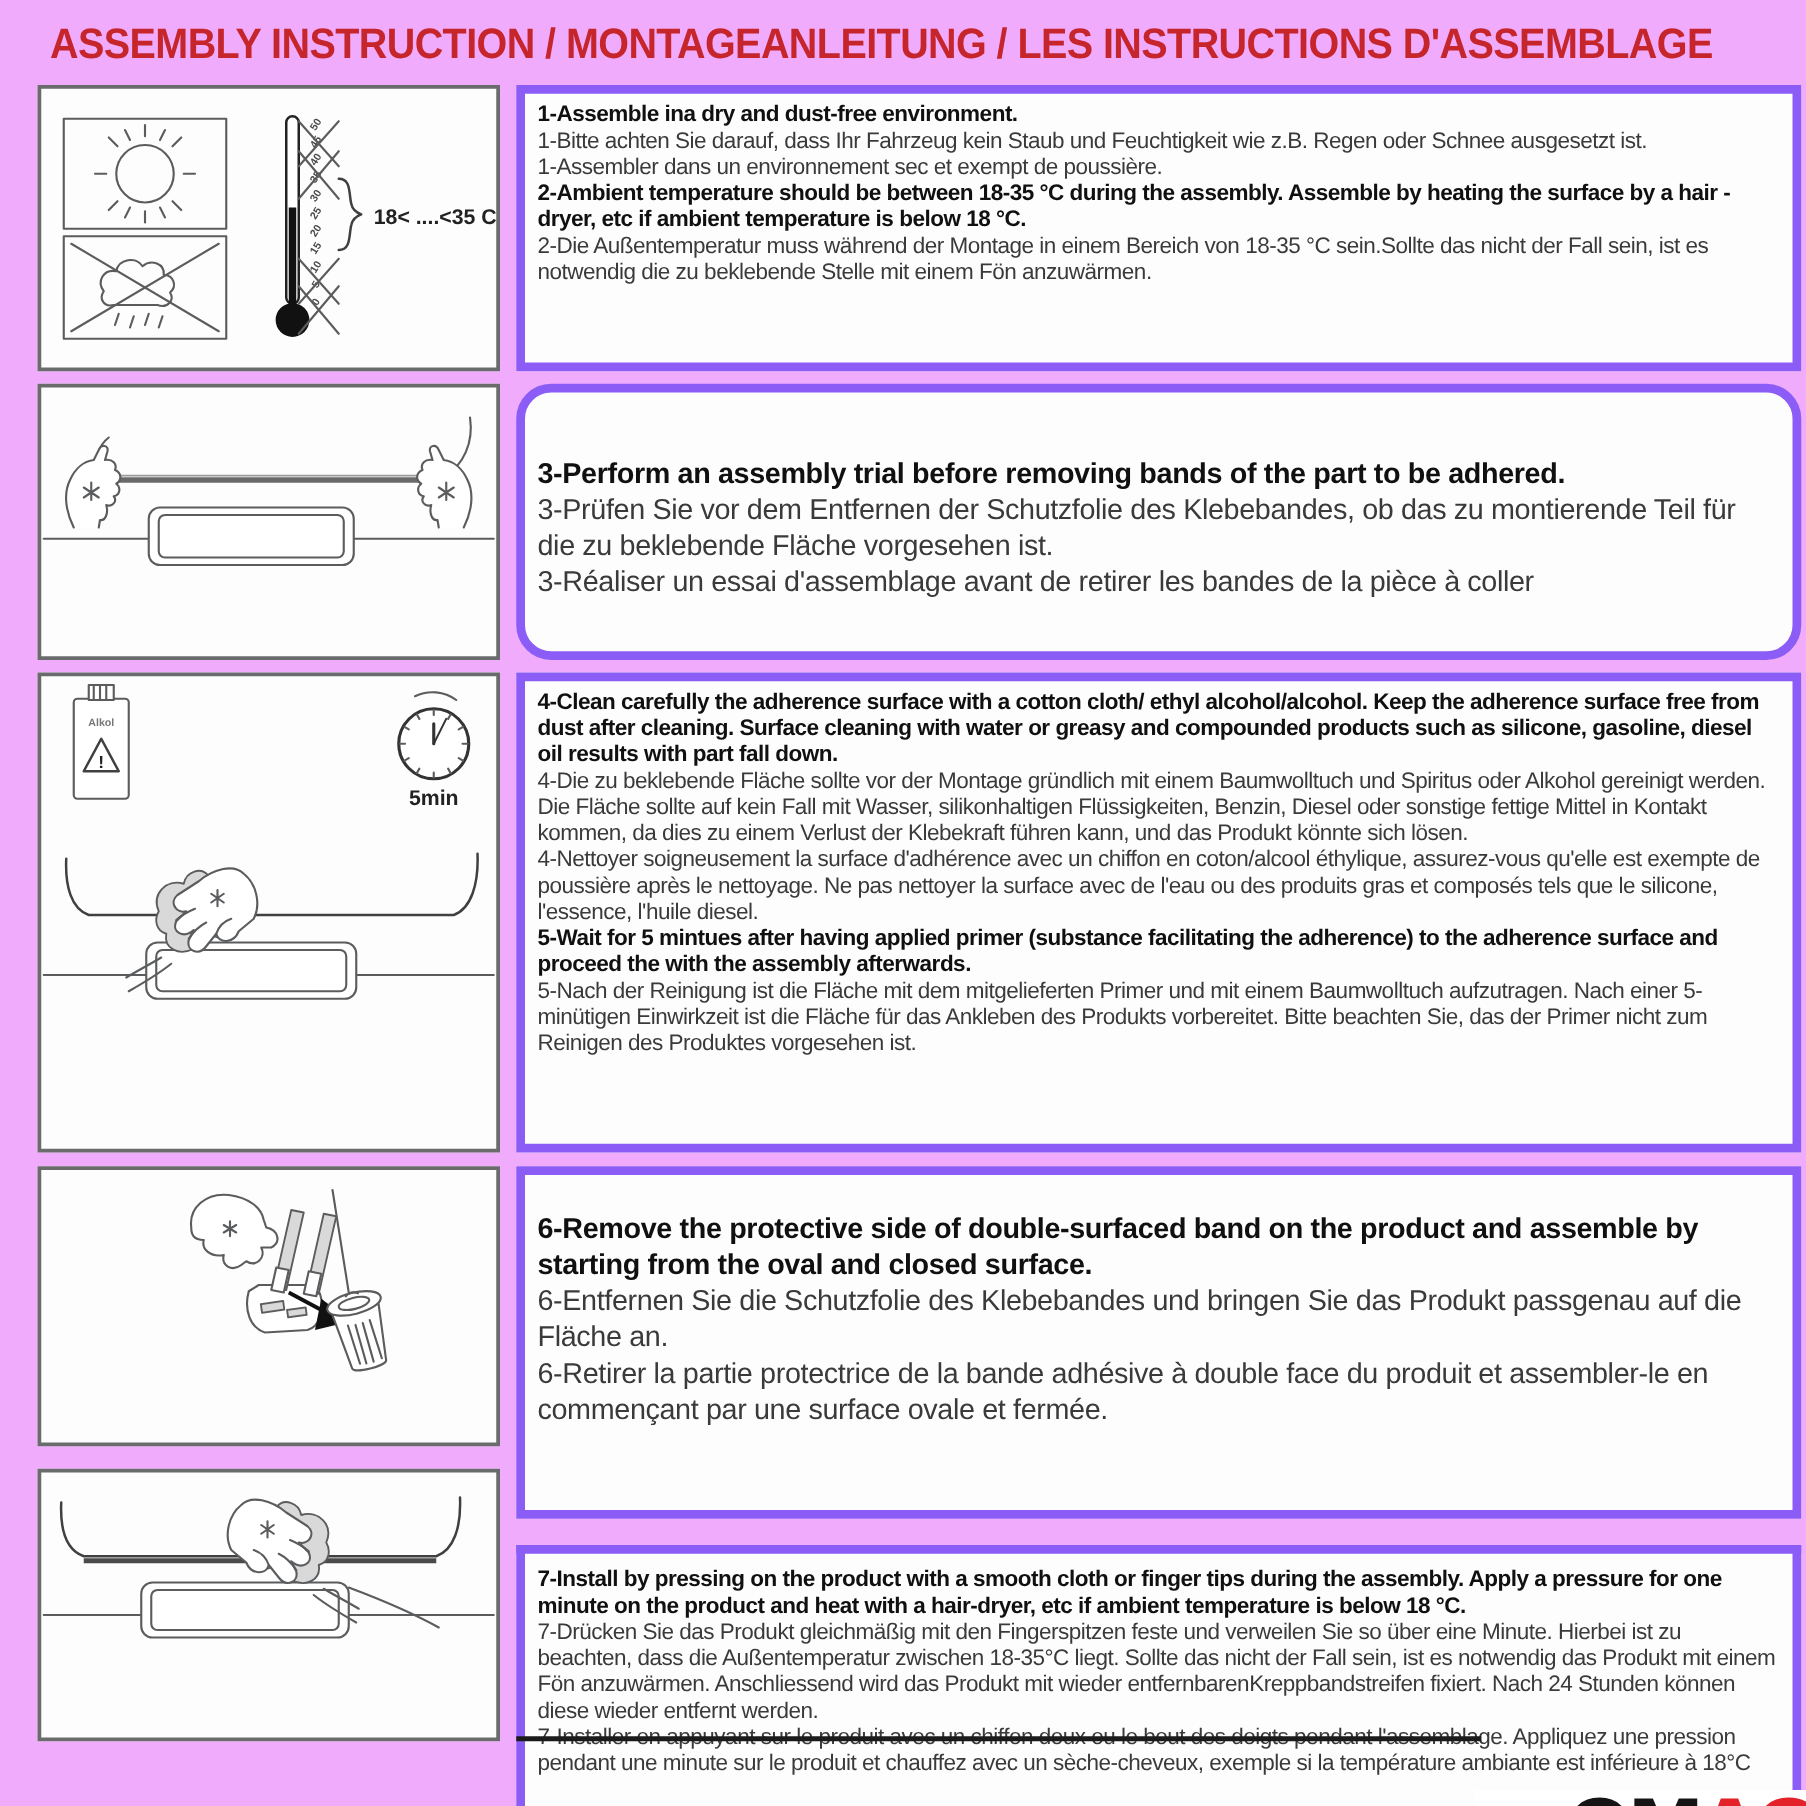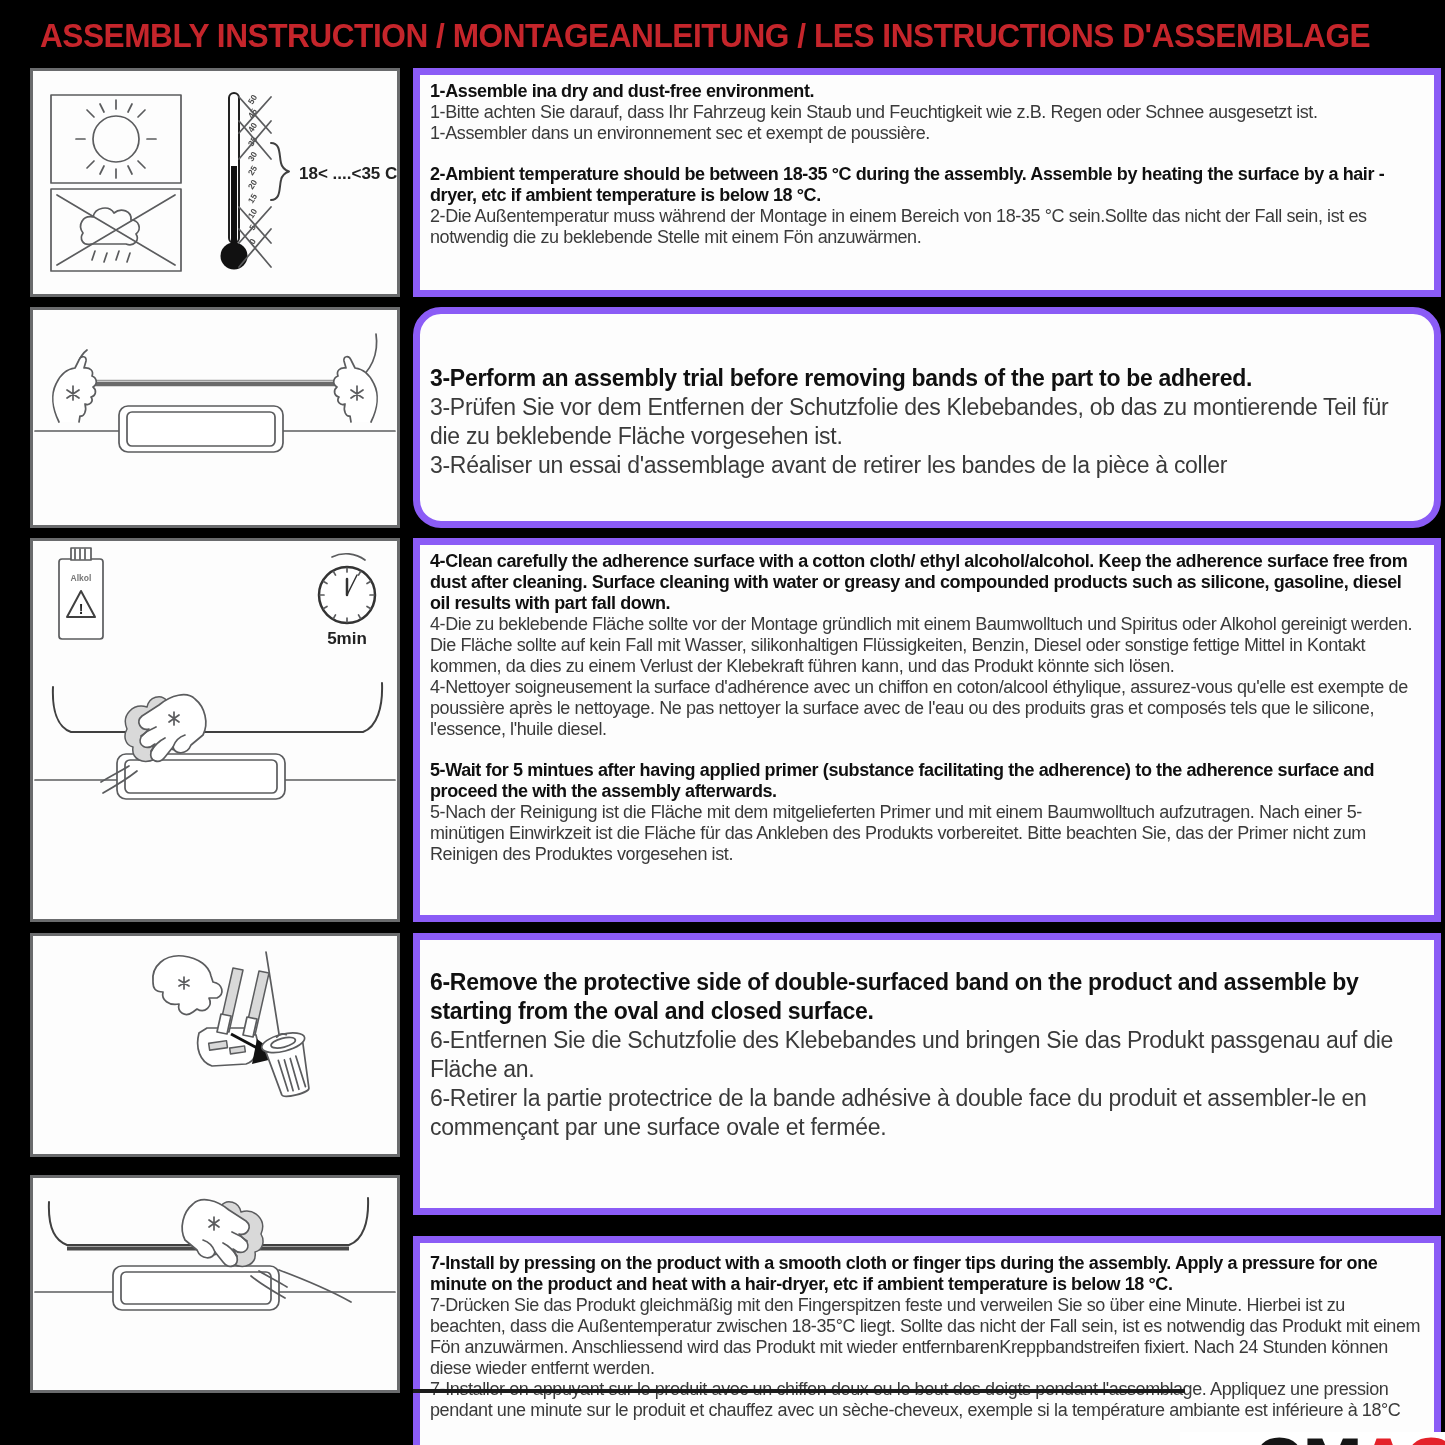--- a/index.html
+++ b/index.html
@@ -1,27 +1,27 @@
 <!DOCTYPE html>
 <html><head>
 <meta charset="utf-8">
 <style>
   html,body{margin:0;padding:0;background:#fff;}
-  .page{position:relative;width:1445px;height:1445px;background:#000000;
+  .page{position:relative;width:1445px;height:1445px;background:#f0abfc;
         font-family:"Liberation Sans",sans-serif;color:#2e2e2e;overflow:hidden;}
   .title{position:absolute;left:40px;top:16px;width:1400px;white-space:nowrap;
          font-size:34px;font-weight:bold;letter-spacing:-0.5px;color:#c5252b;
          transform:scaleX(0.93);transform-origin:left top;}
   .imgbox{position:absolute;left:30px;width:370px;border:3px solid #6a6b6d;
           background:#fdfdfd;box-sizing:border-box;}
   .txtbox{position:absolute;left:413px;width:1028px;border:7px solid #8b5cf6;
           background:#fdfdfd;box-sizing:border-box;padding:6px 12px 4px 10px;overflow:hidden;}
   .txt-sm{font-size:18px;line-height:21px;letter-spacing:-0.4px;}
   .txt-lg{font-size:23px;line-height:29px;letter-spacing:-0.3px;}
-  .group + .group{margin-top:20px;}
+  .group + .group{}
   p{margin:0;}
   .en{font-weight:bold;color:#101010;}
   .de,.fr{font-weight:normal;color:#3a3a3a;}
   svg{display:block;}
   .ln{fill:none;stroke:#5b5c5e;stroke-width:1.7;stroke-linecap:round;stroke-linejoin:round;}
   .lnd{fill:none;stroke:#404040;stroke-width:2;stroke-linecap:round;stroke-linejoin:round;}
   .wfill{fill:#fff;stroke:#5b5c5e;stroke-width:1.7;stroke-linecap:round;stroke-linejoin:round;}
   .gfill{fill:#d9d9d9;stroke:#5b5c5e;stroke-width:1.5;stroke-linejoin:round;}
   .tnum{font-size:8.5px;font-weight:bold;fill:#4a4a4a;text-anchor:middle;}
   .svglabel{font-weight:bold;fill:#222;}

